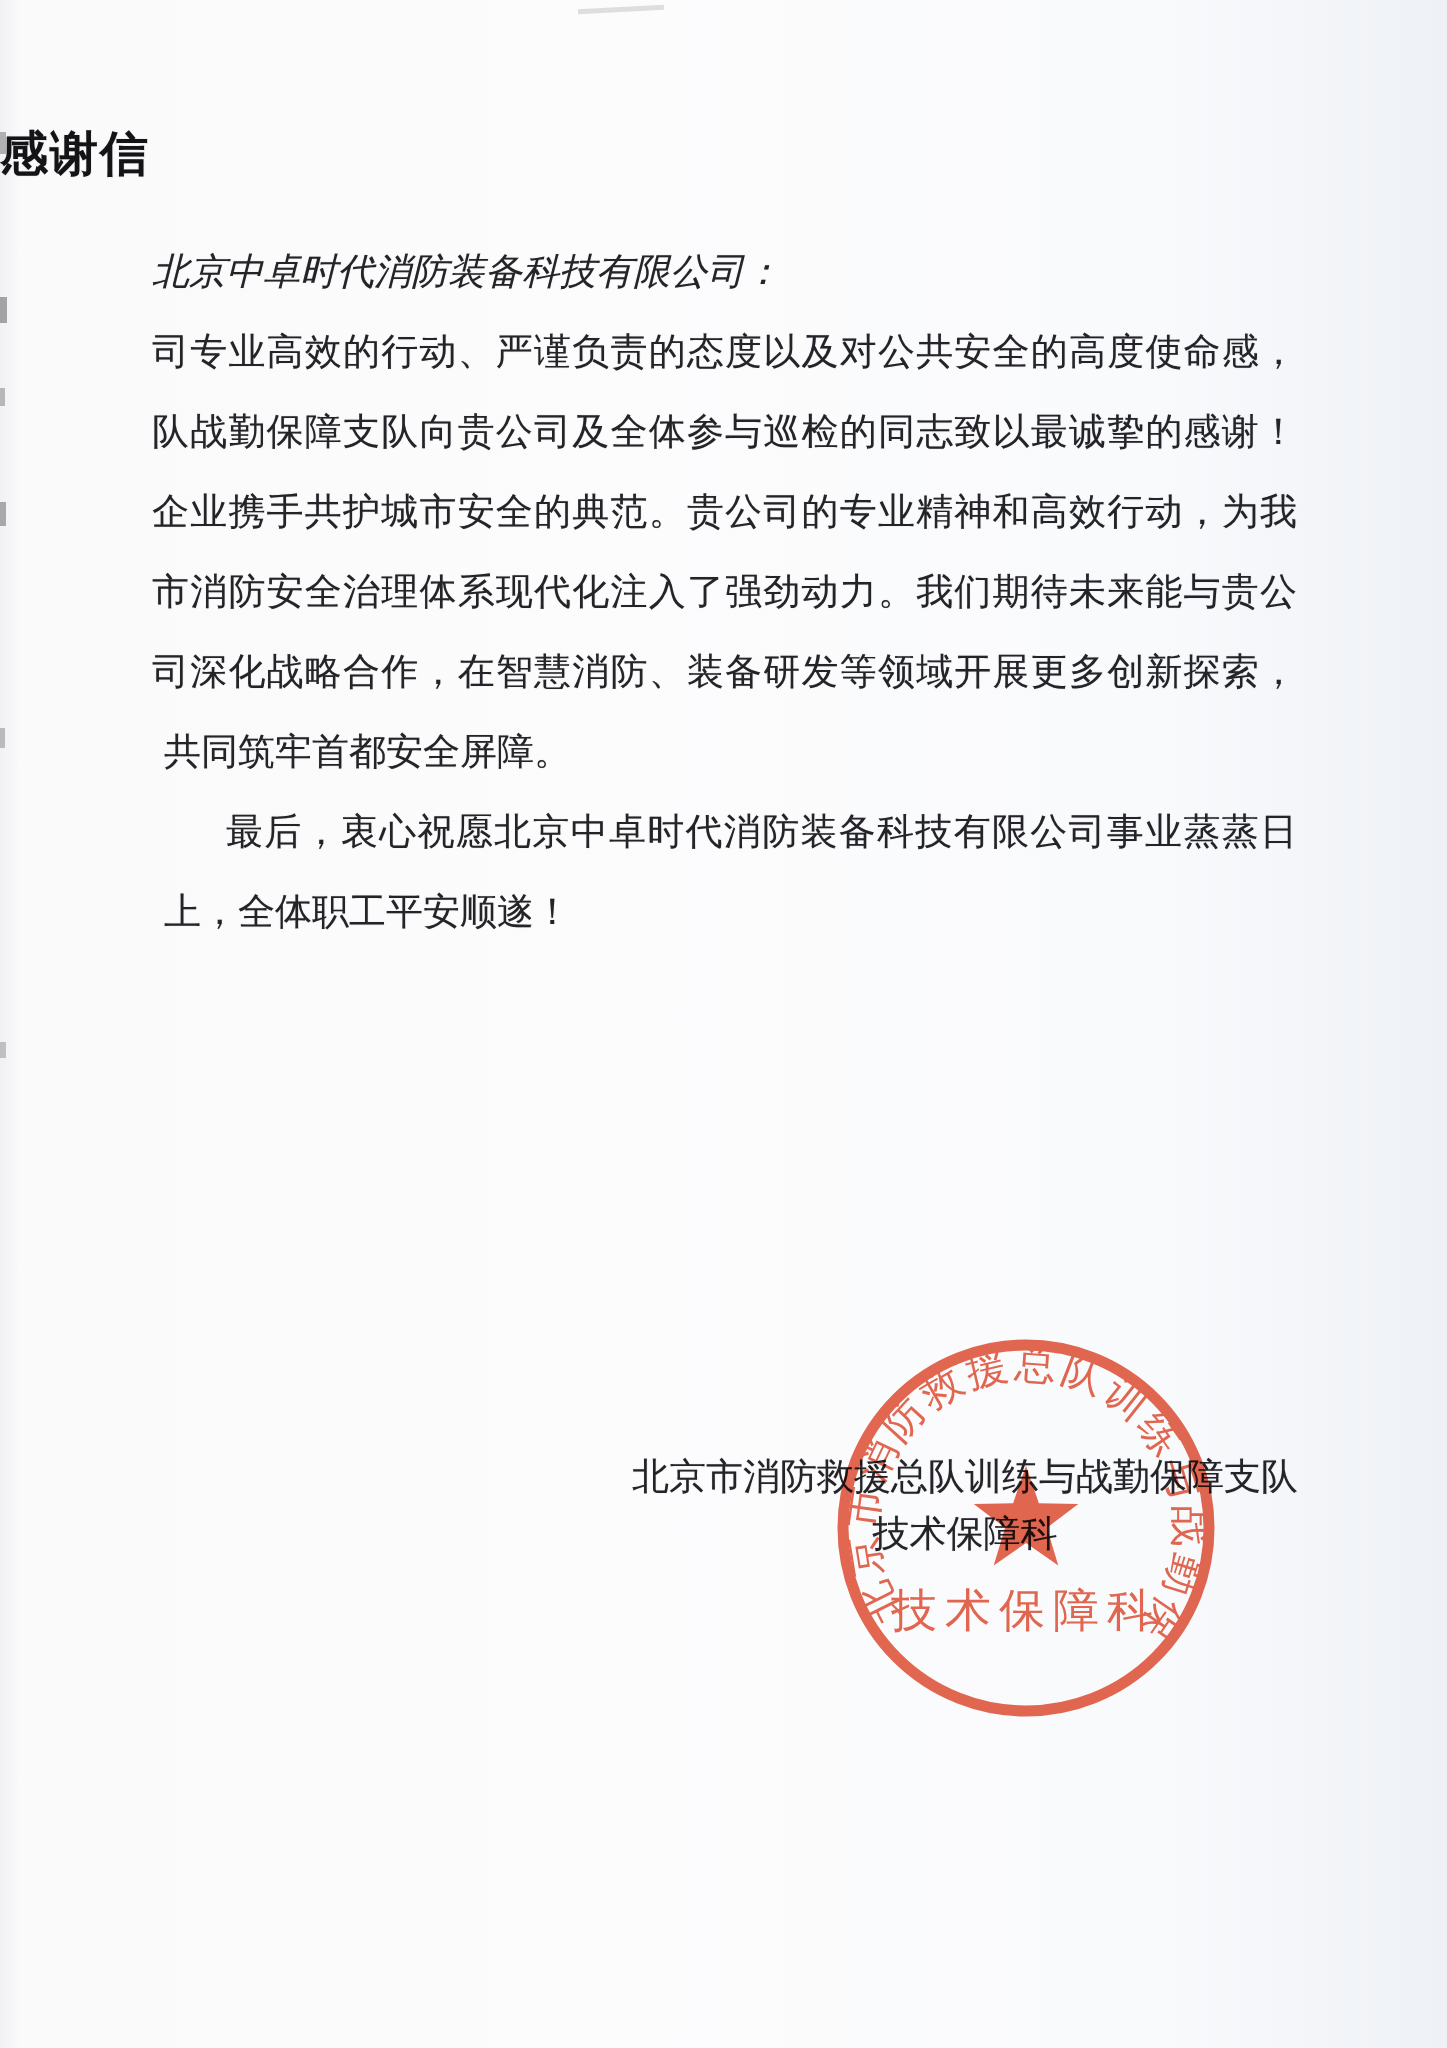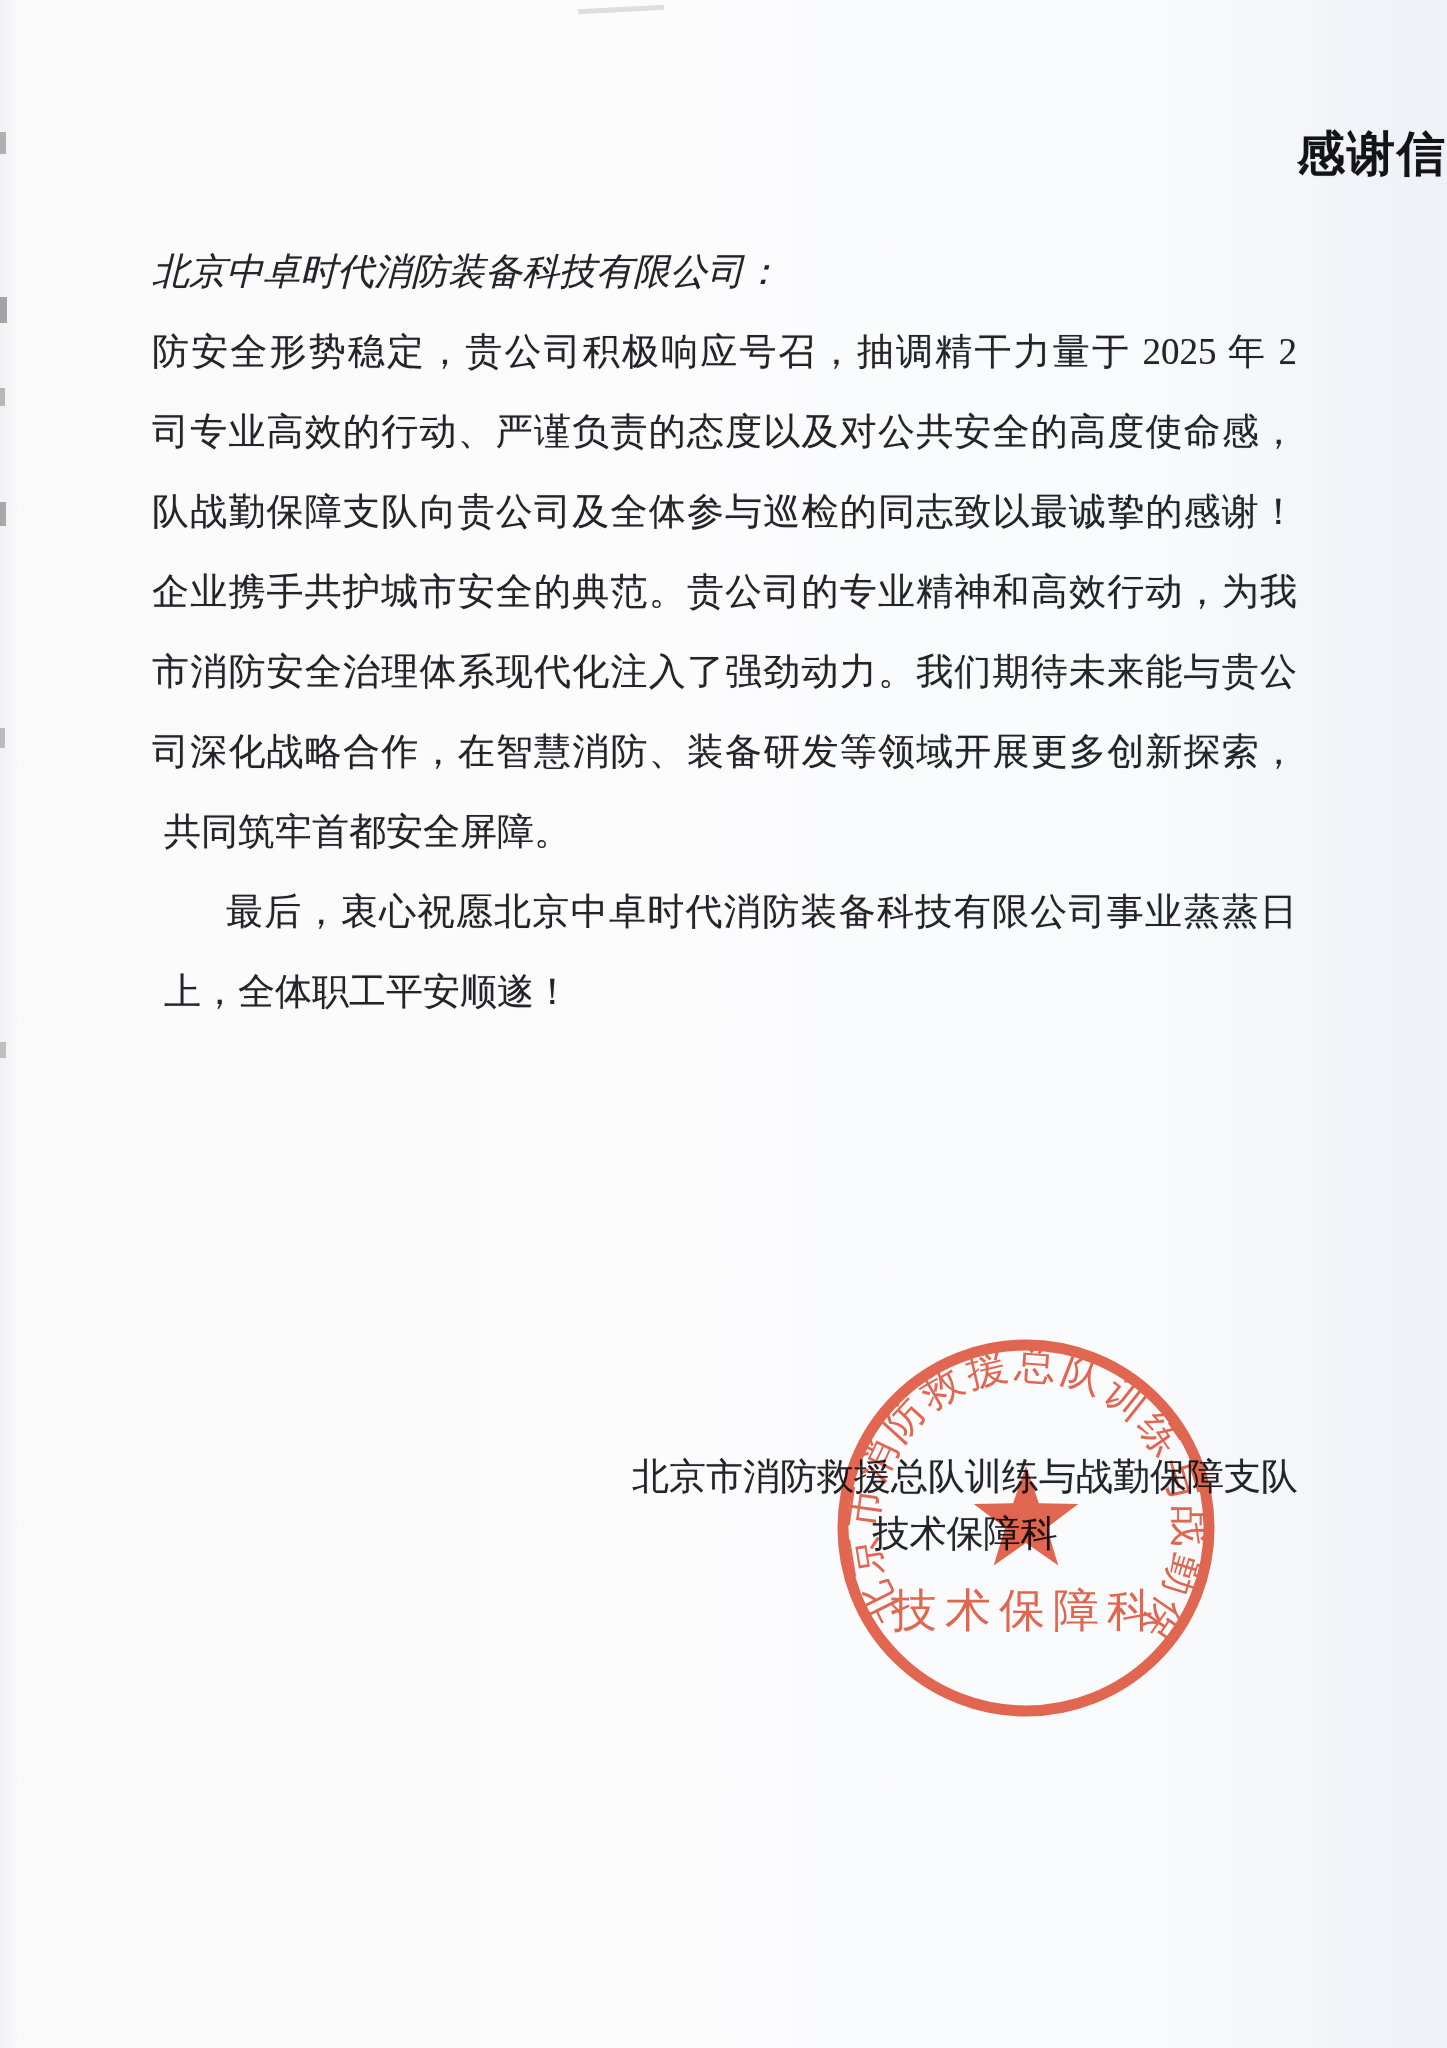--- a/index.html
+++ b/index.html
@@ -7,21 +7,21 @@
     position:relative;
     width:1447px; height:2048px;
     margin:0 auto;
     background:linear-gradient(90deg,#f1f1f3 0px,#fafafb 20px,#fcfcfd 45%,#f9fafc 80%,#eef1f6 100%);
     font-family:"Liberation Serif","DejaVu Serif",serif;
     color:#232327;
     overflow:hidden;
   }
   .title {
     position:absolute; top:122px; left:0; right:0;
-    text-align:right;
+    text-align:left;
     font-family:"Liberation Sans","DejaVu Sans",sans-serif;
     font-weight:bold; font-size:48px; color:#141417;
     letter-spacing:2px;
     text-shadow:0 0 1px rgba(20,20,30,.35);
   }
   .body-text {
     position:absolute; left:152px; width:1145px; top:232px;
     font-size:37px; color:#242428;
     text-shadow:0 0 1px rgba(30,30,45,.30);
   }
@@ -57,21 +57,20 @@
 </style>
 </head>
 <body>
 
 <div class="page">
 
   <div class="title">感谢信</div>
 
   <div class="body-text">
     <div class="salutation">北京中卓时代消防装备科技有限公司：</div>
-    <div class="line">防安全形势稳定，贵公司积极响应号召，抽调精干力量于 2025 年 2</div>
     <div class="line">司专业高效的行动、严谨负责的态度以及对公共安全的高度使命感，</div>
     <div class="line">队战勤保障支队向贵公司及全体参与巡检的同志致以最诚挚的感谢！</div>
     <div class="line">企业携手共护城市安全的典范。贵公司的专业精神和高效行动，为我</div>
     <div class="line">市消防安全治理体系现代化注入了强劲动力。我们期待未来能与贵公</div>
     <div class="line">司深化战略合作，在智慧消防、装备研发等领域开展更多创新探索，</div>
     <div class="line short">共同筑牢首都安全屏障。</div>
     <div class="line indent">最后，衷心祝愿北京中卓时代消防装备科技有限公司事业蒸蒸日</div>
     <div class="line short">上，全体职工平安顺遂！</div>
   </div>
 

